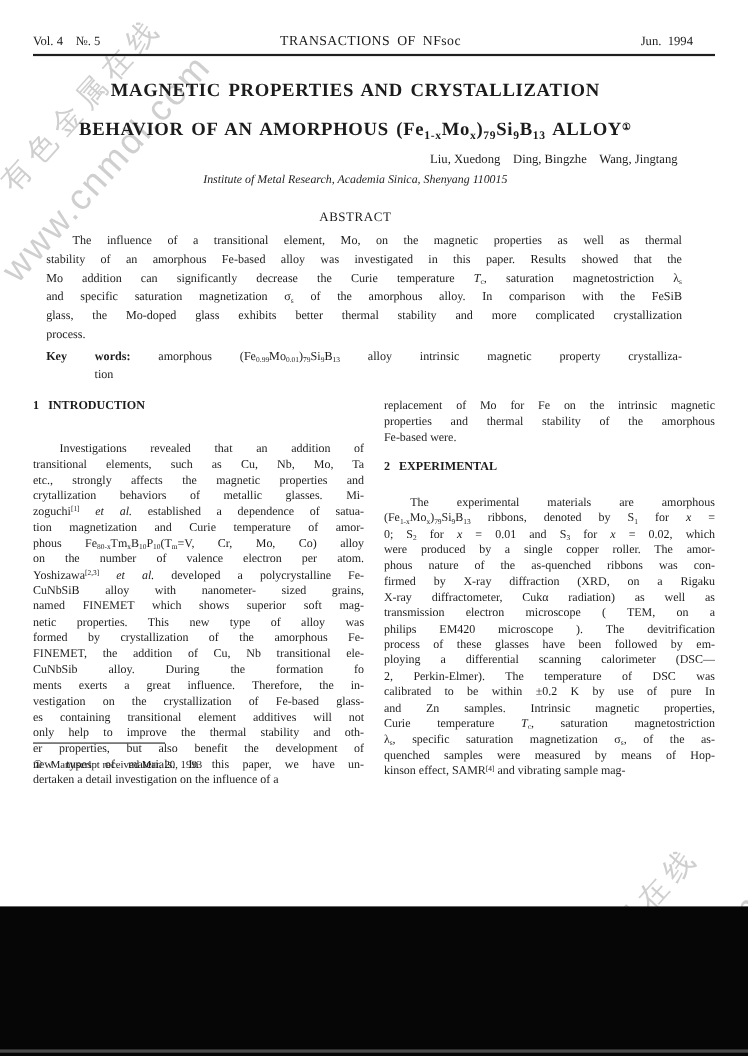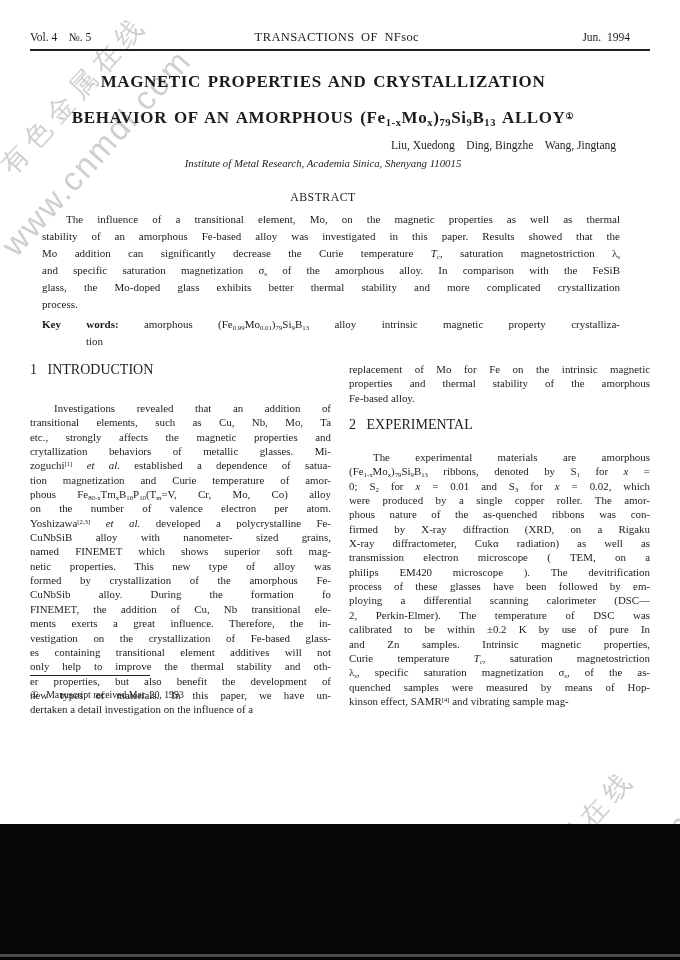--- a/index.html
+++ b/index.html
@@ -39,21 +39,21 @@
     font-size:11px;line-height:17px;}
   .tl{text-align:justify;text-align-last:justify;}
   .para .tl:last-child{text-align-last:left;}
   .indent .tl:first-child{text-indent:24px;}
   .keywords{margin-top:3px;}
   .keywords .tl:last-child{text-align-last:left;padding-left:44px;}
 
   .columns{position:absolute;top:362px;left:30px;right:30px;
     display:flex;gap:18px;font-size:10.9px;line-height:14.35px;}
   .col{flex:1;min-width:0;}
-  .sec-heading{font-weight:normal;font-size:14px;line-height:15px;white-space:pre;}
+  .sec-heading{font-weight:bold;font-size:11px;line-height:15px;white-space:pre;}
   .col-left .sec-heading{margin:0 0 24px 0;}
   .col-right .sec-heading{margin:12px 0 18px 0;}
 
   sub,sup{font-size:.62em;line-height:0;}
   sub{vertical-align:-.3em;}
   sup{vertical-align:.5em;}
 
   .footnote{position:absolute;top:675px;left:30px;width:300px;font-size:9.8px;}
   .footnote-rule{display:block;width:120px;height:1px;background:#222;margin-bottom:13px;}
   .footnote-text{white-space:pre;}
@@ -115,36 +115,36 @@
           <div class="tl">crytallization behaviors of metallic glasses.  Mi-</div>
           <div class="tl">zoguchi<sup>[1]</sup> <i>et al.</i> established a dependence of satua-</div>
           <div class="tl">tion magnetization and Curie temperature of amor-</div>
           <div class="tl">phous Fe<sub>80-x</sub>Tm<sub>x</sub>B<sub>10</sub>P<sub>10</sub>(T<sub>m</sub>=V, Cr, Mo, Co) alloy</div>
           <div class="tl">on the number of valence electron per atom.</div>
           <div class="tl">Yoshizawa<sup>[2,3]</sup> <i>et al.</i> developed a polycrystalline Fe-</div>
           <div class="tl">CuNbSiB alloy with nanometer- sized grains,</div>
           <div class="tl">named FINEMET which shows superior soft mag-</div>
           <div class="tl">netic properties.  This new type of alloy was</div>
           <div class="tl">formed by crystallization of the amorphous Fe-</div>
+          <div class="tl">FINEMET, the addition of Cu, Nb transitional ele-</div>
           <div class="tl">CuNbSib alloy.  During the formation fo</div>
-          <div class="tl">FINEMET, the addition of Cu, Nb transitional ele-</div>
           <div class="tl">ments exerts a great influence.  Therefore, the in-</div>
           <div class="tl">vestigation on the crystallization of Fe-based glass-</div>
           <div class="tl">es containing transitional element additives will not</div>
           <div class="tl">only help to improve the thermal stability and oth-</div>
           <div class="tl">er properties, but also benefit the development of</div>
           <div class="tl">new types of materials.  In this paper, we have un-</div>
           <div class="tl">dertaken a detail investigation on the influence of a</div>
         </div>
     </div>
     <div class="col col-right">
       <div class="para">
           <div class="tl">replacement of Mo for Fe on the intrinsic magnetic</div>
           <div class="tl">properties and thermal stability of the amorphous</div>
-          <div class="tl">Fe-based alloy.</div>
+          <div class="tl">Fe-based were.</div>
         </div>
       <div class="sec-heading">2   EXPERIMENTAL</div>
       <div class="para indent">
           <div class="tl">The experimental materials are amorphous</div>
           <div class="tl">(Fe<sub>1-x</sub>Mo<sub>x</sub>)<sub>79</sub>Si<sub>9</sub>B<sub>13</sub> ribbons, denoted by S<sub>1</sub> for <i>x</i> =</div>
           <div class="tl">0; S<sub>2</sub> for <i>x</i> = 0.01 and S<sub>3</sub> for <i>x</i> = 0.02, which</div>
           <div class="tl">were produced by a single copper roller.  The amor-</div>
           <div class="tl">phous nature of the as-quenched ribbons was con-</div>
           <div class="tl">firmed by X-ray diffraction (XRD, on a Rigaku</div>
           <div class="tl">X-ray diffractometer, Cukα radiation) as well as</div>

